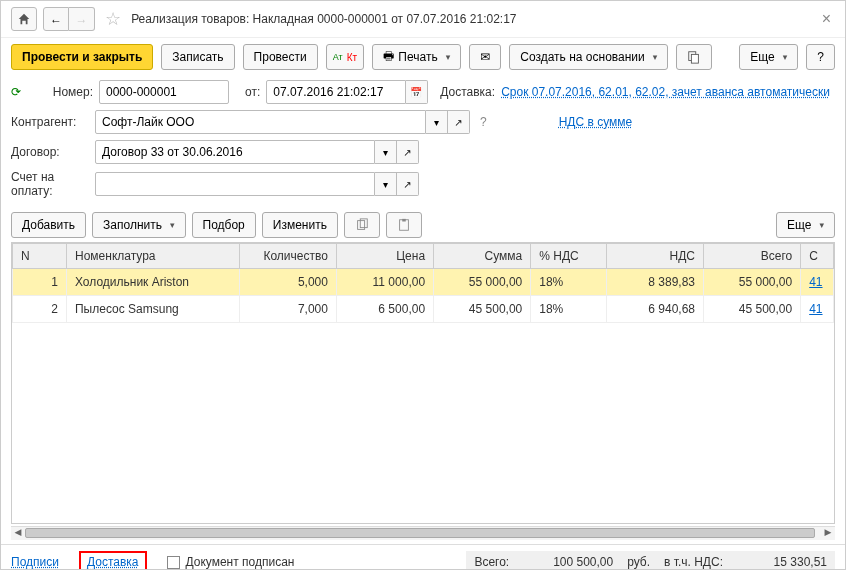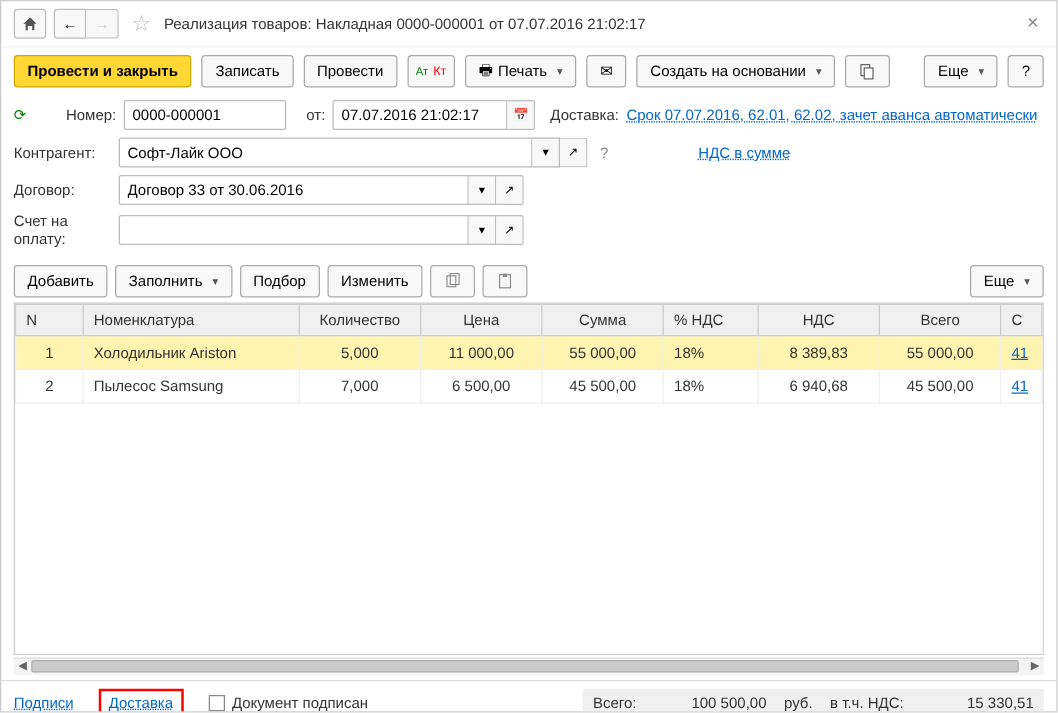--- a/index.html
+++ b/index.html
@@ -25,21 +25,21 @@
 .input-group { display: flex; }
 .input-group .form-input { border-radius: 2px 0 0 2px; }
 .input-group .icon-btn { border-radius: 0; border-left: none; height: 24px; width: 22px; font-size: 10px; }
 .input-group .icon-btn:last-child { border-radius: 0 2px 2px 0; }
 .link { color: #0066cc; text-decoration: underline dotted; cursor: pointer; }
 .help-icon { color: #888; font-size: 12px; margin-left: 4px; cursor: pointer; }
 .subtoolbar { display: flex; align-items: center; padding: 4px 10px; gap: 6px; }
 .table-wrap { margin: 0 10px; border: 1px solid #ccc; position: relative; }
 table { width: 100%; border-collapse: collapse; }
 th { background: #f0f0f0; border: 1px solid #ccc; padding: 5px 8px; text-align: left; font-weight: normal; font-size: 12px; }
-th.num, td.num { text-align: center; }
+th.num, td.num { text-align: right; }
 td { border: 1px solid #eee; padding: 6px 8px; }
 tr.selected td { background: #fff3b0; }
 .table-body-area { height: 200px; overflow: hidden; background: #fff; }
 .hscroll { height: 14px; background: #f4f4f4; border-top: 1px solid #ddd; position: relative; margin: 2px 10px 0; }
 .hscroll-thumb { position: absolute; left: 0; top: 1px; width: 780px; height: 10px; background: #ccc; border: 1px solid #aaa; border-radius: 2px; }
 .hscroll-arrow { position: absolute; top: 0; width: 14px; height: 12px; font-size: 9px; text-align: center; color: #666; }
 .footer1 { display: flex; align-items: center; padding: 6px 10px; gap: 20px; border-top: 1px solid #ddd; margin-top: 4px; }
 .footer1 .totals { background: #f0f0f0; padding: 4px 8px; display: flex; gap: 14px; margin-left: auto; }
 .redbox { border: 2px solid red; padding: 2px 6px; }
 .checkbox { width: 13px; height: 13px; border: 1px solid #888; display: inline-block; vertical-align: middle; margin-right: 6px; }

